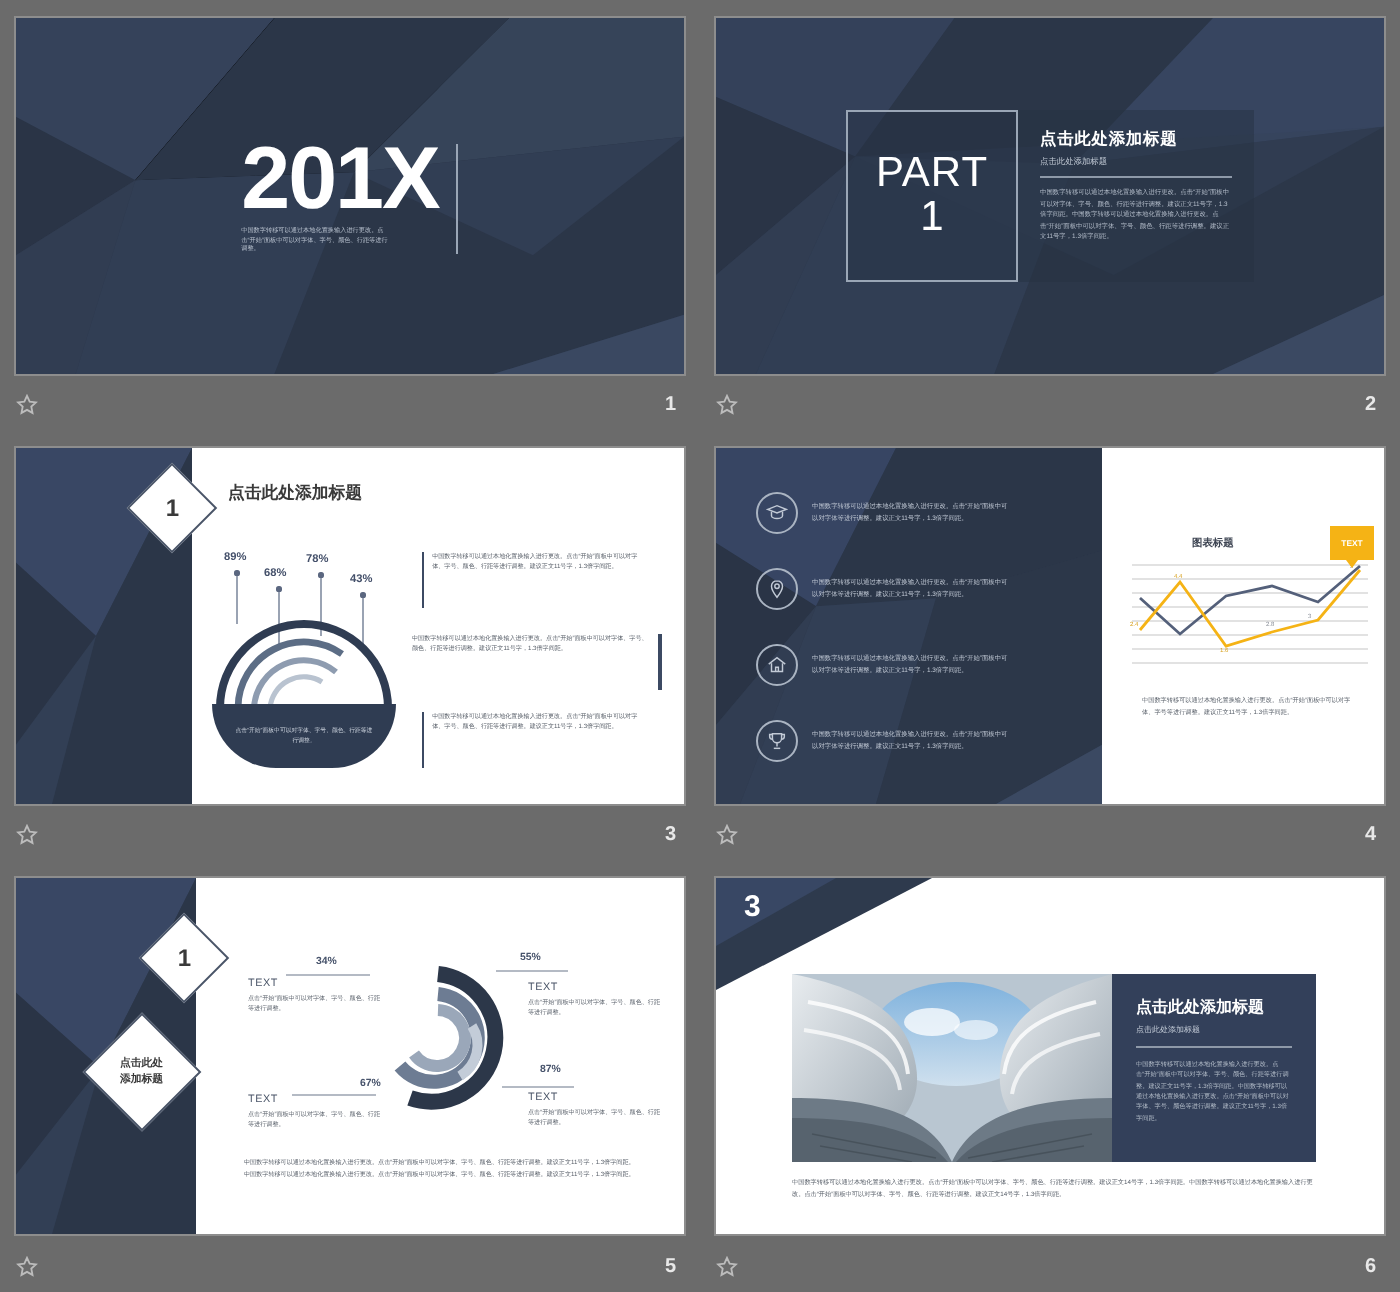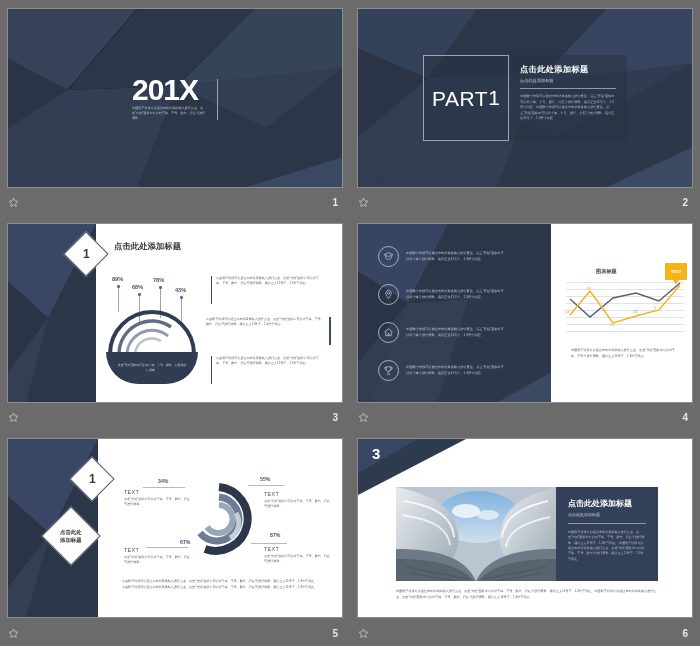--- a/index.html
+++ b/index.html
@@ -46,21 +46,21 @@
   .poly-bg svg { position: absolute; inset: 0; width: 100%; height: 100%; display: block; }
 
   
   .s1-center {
     position: absolute; left: 0; top: 0; right: 0; bottom: 0;
     display: flex; align-items: center; justify-content: center;
   }
   .s1-inner { display: flex; align-items: flex-start; }
   .s1-left { text-align: left; padding-right: 9px; }
   .s1-year {
-    font-size: 30px; font-weight: bold; color: #fff;
+    font-size: 44px; font-weight: bold; color: #fff;
     line-height: .95; letter-spacing: -1px;
   }
   .s1-sub {
     font-size: 3.1px; color: #b9c2cf; line-height: 1.55;
     width: 76px; margin-top: 2px;
   }
   .s1-div { width: 1px; background: #9aa6b6; align-self: stretch; margin-top: 3px; }
   .s1-right { padding-left: 10px; padding-top: 2px; }
   .s1-t1, .s1-t2 {
     font-size: 13px; font-weight: bold; color: #fff; letter-spacing: .6px; line-height: 1.35;
@@ -69,21 +69,21 @@
 
   
   .s2-row {
     position: absolute; left: 0; right: 0; top: 0; bottom: 0;
     display: flex; align-items: center; justify-content: center;
   }
   .s2-box {
     width: 86px; height: 86px;
     border: 1.6px solid #9aa6b6;
     background: rgba(38,49,66,.45);
-    display: flex; flex-direction: row;
+    display: flex; flex-direction: column;
     align-items: center; justify-content: center;
     color: #fff;
   }
   .s2-part { font-size: 21px; line-height: 1; letter-spacing: .5px; }
   .s2-num { font-size: 21px; line-height: 1.1; }
   .s2-panel {
     width: 118px; height: 86px;
     background: rgba(38,49,66,.5);
     padding: 9px 11px 0 11px;
   }

